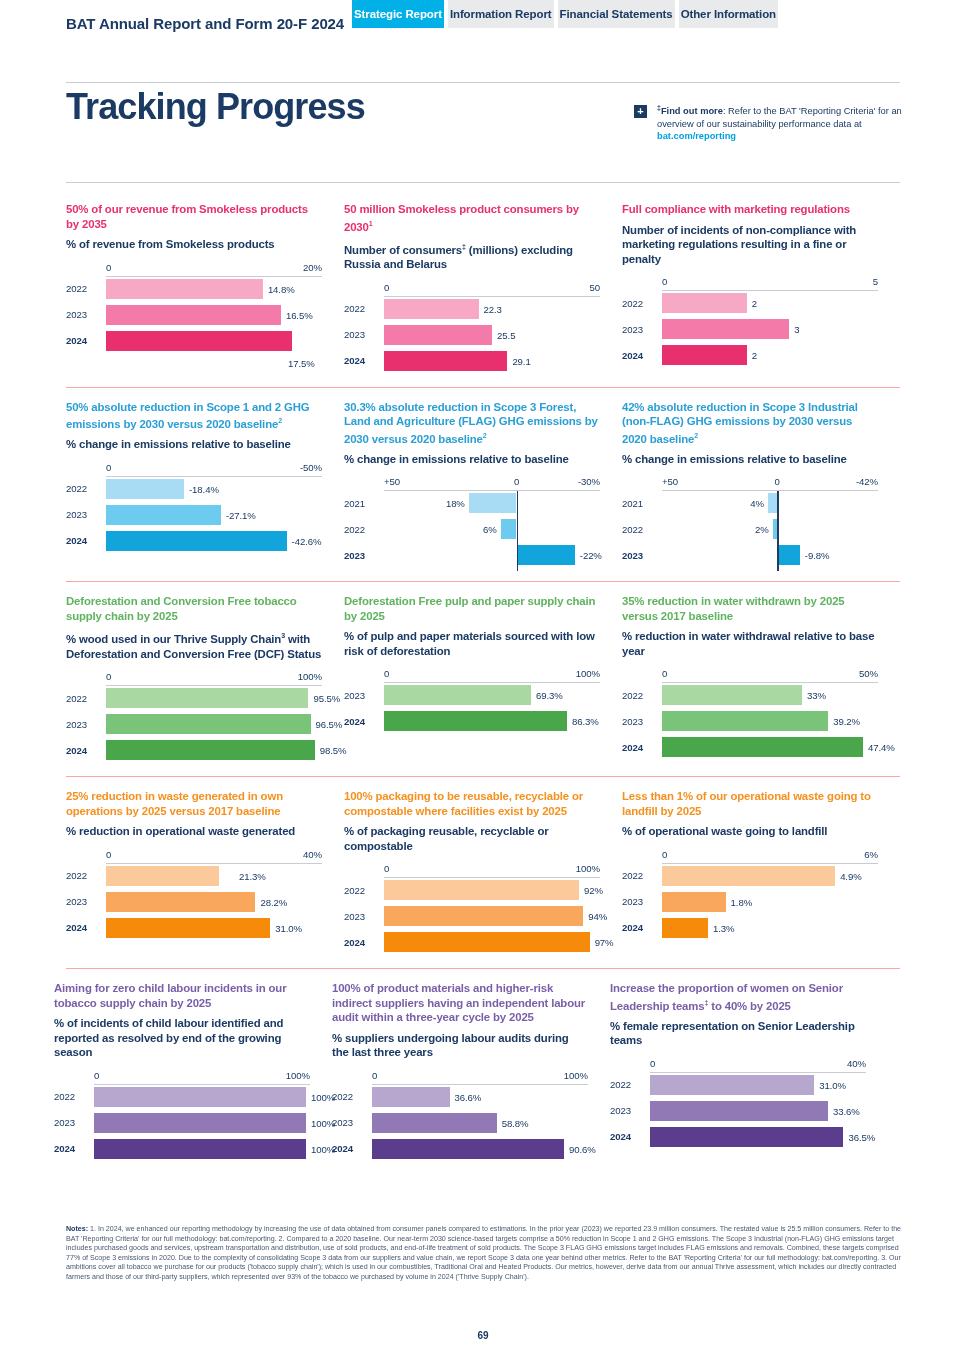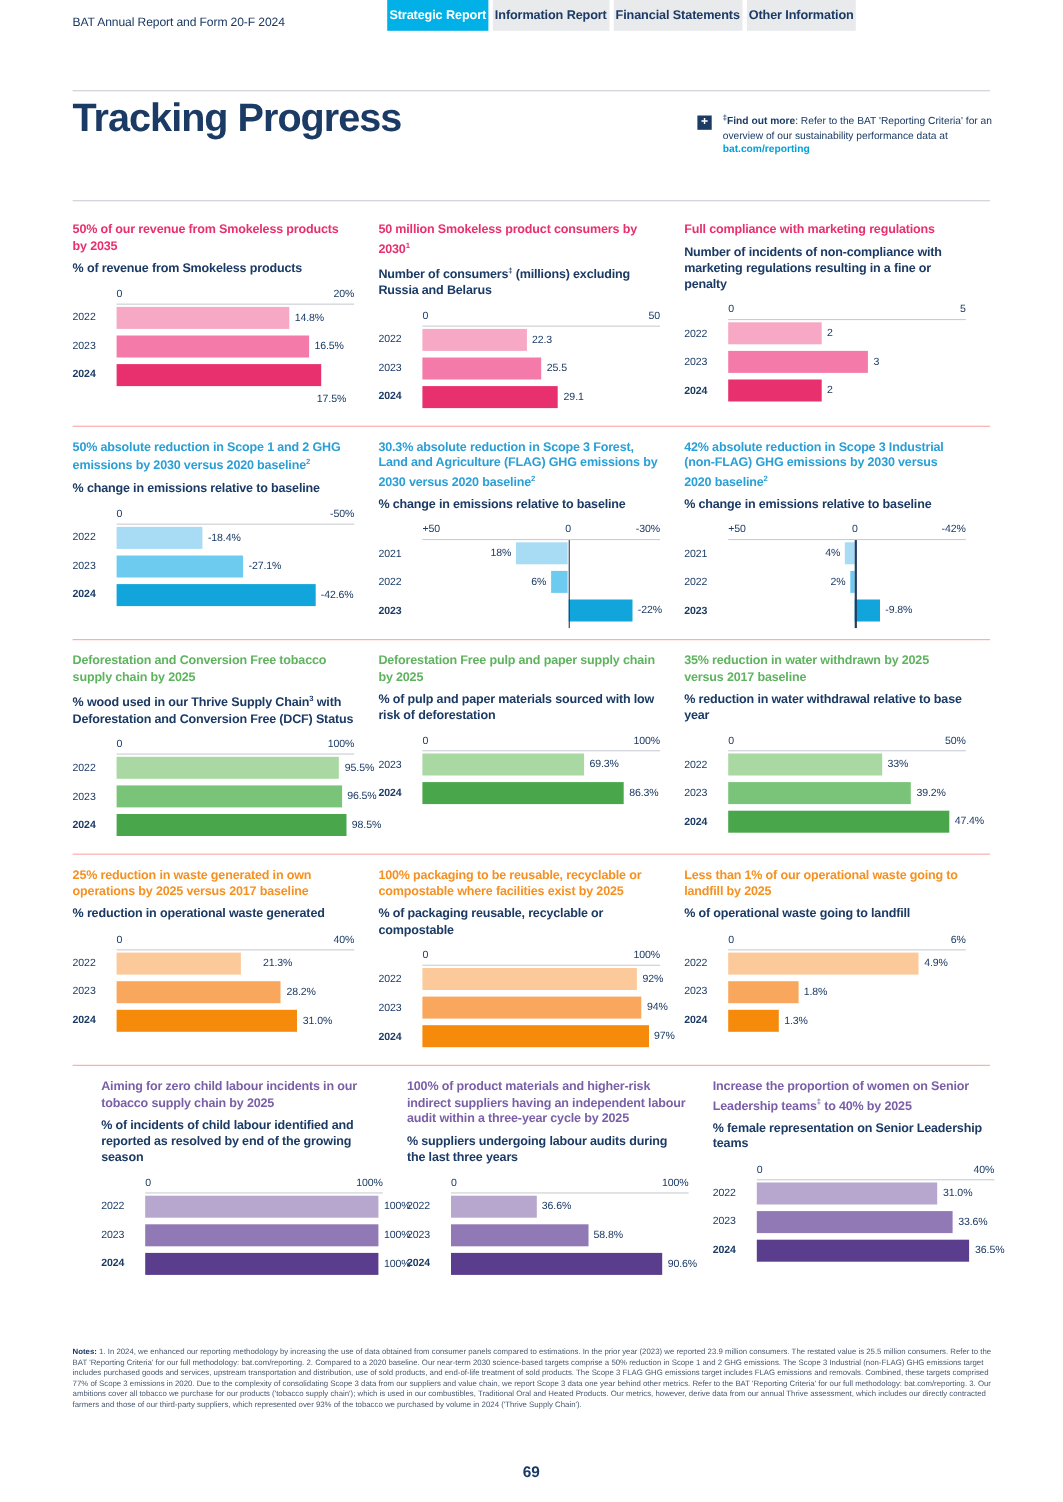--- a/index.html
+++ b/index.html
@@ -11,21 +11,21 @@
     overflow: hidden;
   }
   .page { position: relative; width: 966px; height: 1365px; }
 
   
   .topbar {
     position: absolute; top: 0; left: 0; width: 966px; height: 38px;
   }
   .report-title {
     position: absolute; left: 66px; top: 15px;
-    font-size: 11px; font-weight: normal; letter-spacing: -0.1px;
+    font-size: 15px; font-weight: bold; letter-spacing: -0.1px;
     color: #1b3a64; white-space: nowrap; text-align: center;
   }
   .tabs { position: absolute; left: 352px; top: 0; display: flex; gap: 4px; }
   .tab {
     height: 28px; padding: 0 2px;
     display: flex; align-items: center; justify-content: center;
     font-size: 11.5px; font-weight: bold; letter-spacing: -0.1px;
     background: #e9eaeb; color: #1b3a64; white-space: nowrap;
   }
   .tab.active { background: #00b0e6; color: #ffffff; }
@@ -105,21 +105,21 @@
   }
 
   
   .notes {
     position: absolute; left: 66px; top: 1225px; width: 840px;
     font-size: 7.1px; line-height: 9.6px; color: #47586f; text-align: left;
   }
   .notes b { color: #1b3a64; }
   .pagenum {
     position: absolute; left: 0; top: 1330px; width: 966px; text-align: center;
-    font-size: 14px; font-weight: bold; color: #1b3a64;
+    font-size: 10px; font-weight: bold; color: #1b3a64;
   }
 </style>
 </head>
 <body>
 
 <div class="page">
 
   <div class="topbar">
     <div class="report-title">BAT Annual Report and Form 20-F 2024</div>
     <div class="tabs" id="tabs">
@@ -557,21 +557,21 @@
                   <div class="track">
                     <div class="bar" style="background: rgb(245, 138, 11); left: 0px; width: 45.9333px;"></div>
                     <div class="val" style="left: 50.9333px;">1.3%</div>
                   </div>
                 </div>
               </div>
             </div>
           </div>
         </div>
       </div>
-      <div class="band" style="padding-top: 12px; padding-bottom: 10px; margin-left: 92px; border-bottom: none;">
+      <div class="band" style="padding-top: 12px; padding-bottom: 10px; margin-left: 54px; border-bottom: none;">
         <div class="band-inner">
           <div class="card">
             <div class="goal" style="color: rgb(122, 95, 168);">Aiming for zero child labour incidents in our tobacco supply chain by 2025</div>
             <div class="metric">% of incidents of child labour identified and reported as resolved by end of the growing season</div>
             <div class="chart" style="margin-top: 10px;">
               <div class="axis">
                 <span class="t-left">0</span>
                 <span class="t-right">100%</span>
                 <div class="axis-line"></div>
               </div>

